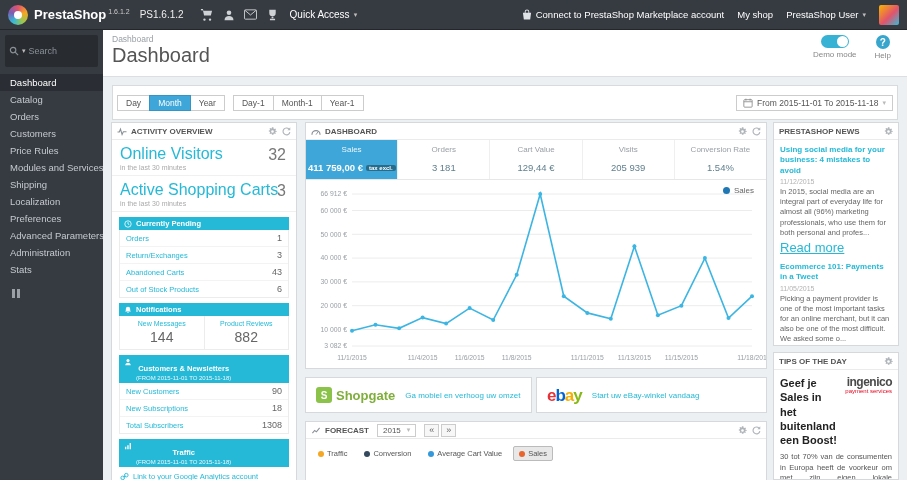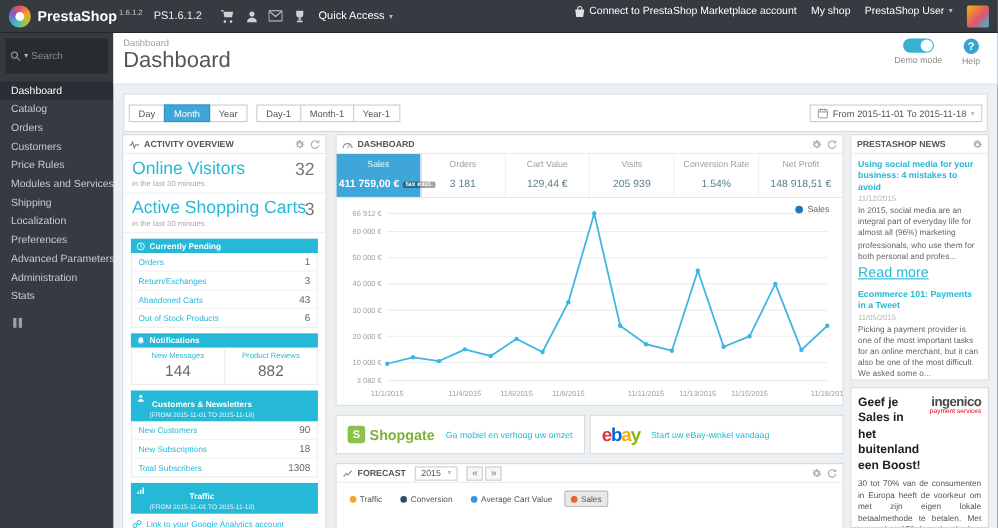--- a/index.html
+++ b/index.html
@@ -9,21 +9,21 @@
 
 .topbar{position:absolute;top:0;left:0;right:0;height:30px;background:#363a41;border-bottom:1px solid #23262b;display:flex;align-items:center;padding:0 8px;color:#fff;z-index:10;}
 .logo{width:20px;height:20px;border-radius:50%;background:conic-gradient(#e2536d,#f5a623,#9ec54d,#38bad6,#7a5fb5,#e2536d);display:flex;align-items:center;justify-content:center;margin-right:6px;flex:none;cursor:pointer;}
 .logo i{width:8px;height:8px;border-radius:50%;background:#fff;}
 .brand{font-size:13px;font-weight:bold;white-space:nowrap;}
 .brand sup{font-size:7px;font-weight:normal;color:#ccc;margin-left:2px;}
 .ps-label{font-size:10px;margin:0 12px 0 10px;color:#eee;}
 .tb-icon{width:22px;height:20px;display:flex;align-items:center;justify-content:center;opacity:.9;cursor:pointer;}
 .quick-access{font-size:10px;margin-left:6px;display:flex;gap:4px;align-items:center;cursor:pointer;white-space:nowrap;}
 .caret{font-size:7px;color:#bbb;}
-.topbar-right{margin-left:auto;display:flex;align-items:flex-start;gap:13px;font-size:9.5px;white-space:nowrap;}
+.topbar-right{margin-left:auto;display:flex;align-items:center;gap:13px;font-size:9.5px;white-space:nowrap;}
 .tb-link{display:flex;align-items:center;gap:4px;cursor:pointer;}
 .avatar{width:20px;height:20px;border-radius:2px;background:linear-gradient(135deg,#f8b500,#e2536d 55%,#38bad6);cursor:pointer;}
 
 
 .sidebar{position:absolute;top:30px;left:0;bottom:0;width:103px;background:#363a41;}
 .search-wrap{margin:5px 5px 7px;display:flex;align-items:center;background:#282b30;border-radius:2px;height:32px;padding:0 4px;gap:3px;}
 .search-wrap input{flex:1;min-width:0;background:transparent;border:0;outline:0;color:#ccc;font-size:9px;font-family:inherit;}
 .search-wrap input::placeholder{color:#8a9097;}
 .nav-item{height:17px;line-height:17px;font-size:9.5px;color:#c6cbd0;padding-left:10px;cursor:pointer;white-space:nowrap;overflow:hidden;}
 .nav-item.active{background:#2a2d33;color:#fff;}
@@ -395,24 +395,20 @@
         <div class="kpi-label">Cart Value</div>
         <div class="kpi-value"><span>129,44 €</span></div>
       </div>
       <div class="kpi">
         <div class="kpi-label">Visits</div>
         <div class="kpi-value"><span>205 939</span></div>
       </div>
       <div class="kpi">
         <div class="kpi-label">Conversion Rate</div>
         <div class="kpi-value"><span>1.54%</span></div>
-      </div>
-      <div class="kpi">
-        <div class="kpi-label">Net Profit</div>
-        <div class="kpi-value"><span>148 918,51 €</span></div>
       </div>
     </div>
 
     <div class="chart-zone">
       <div class="chart-legend">
         <span class="legend-dot" style="background: rgb(31, 119, 180);"></span>
         <span>Sales</span>
       </div>
       <svg id="sales-chart" viewBox="0 0 460 186">
           <line x1="46" y1="14.0" x2="446" y2="14.0" stroke="#ececec"></line>
@@ -542,20 +538,28 @@
         <div class="article-title">Ecommerce 101: Payments in a Tweet</div>
         <div class="article-date">11/05/2015</div>
         <div class="article-text">Picking a payment provider is one of the most important tasks for an online merchant, but it can also be one of the most difficult. We asked some o...</div>
 
       </div>
 
     </div>
   </div>
 
   <div class="panel panel-tips">
+    <div class="panel-header">
+      <span>TIPS OF THE DAY</span>
+      <div class="ph-icons">
+        <svg width="9" height="9" viewBox="0 0 10 10">
+            <path fill="#b0b5ba" d="M9.6 5.6V4.4l-1.2-.3-.2-.6.7-1-.9-.9-1 .7-.6-.2L6 .4H4.4l-.3 1.2-.6.2-1-.7-.9.9.7 1-.2.6-1.2.3v1.2l1.2.3.2.6-.7 1 .9.9 1-.7.6.2.3 1.2H6l.3-1.2.6-.2 1 .7.9-.9-.7-1 .2-.6zM5 6.5A1.5 1.5 0 1 1 5 3.5a1.5 1.5 0 0 1 0 3z"></path>
+          </svg>
+      </div>
+    </div>
     <div class="tips-body">
       <div class="tips-top">
         <div class="tips-title">Geef je Sales in het buitenland een Boost!</div>
         <div class="ingenico">
           <div class="ing-name">ingenico</div>
           <div class="ing-sub" style="color: rgb(226, 0, 26);">payment services</div>
         </div>
       </div>
       <div class="tips-text">30 tot 70% van de consumenten in Europa heeft de voorkeur om met zijn eigen lokale betaalmethode te betalen. Met meer dan 150 betaalmethoden, ondersteunen wij uw groei in uw eigen land en daar buiten. En zelfs beter, u kunt de belangrijkste betaalmethoden activeren met een...</div>
     </div>

